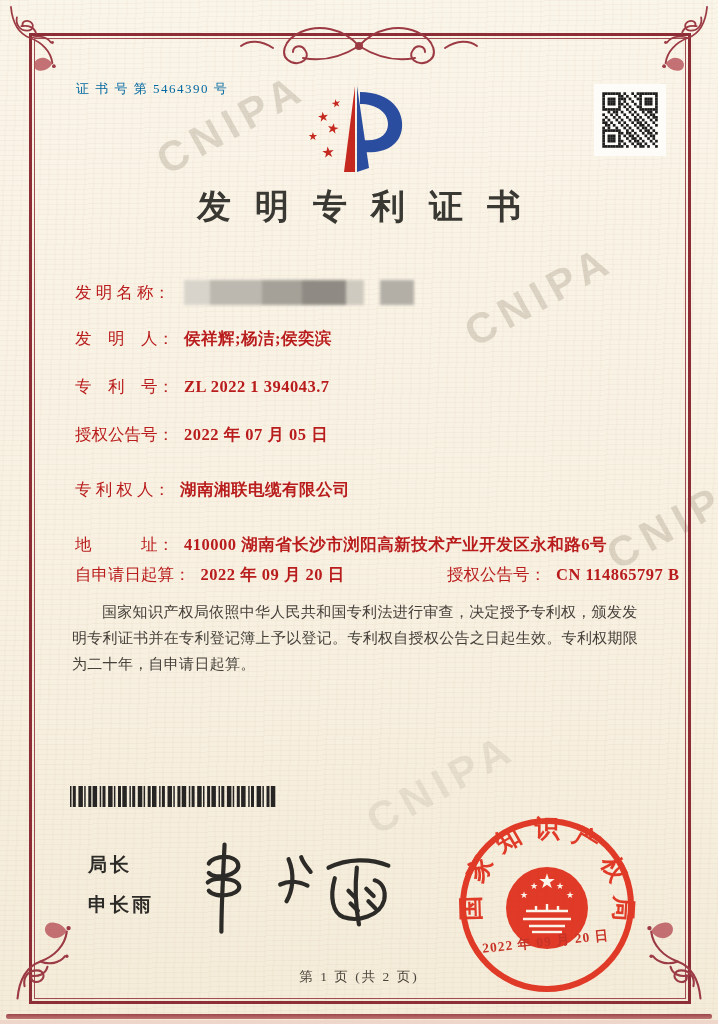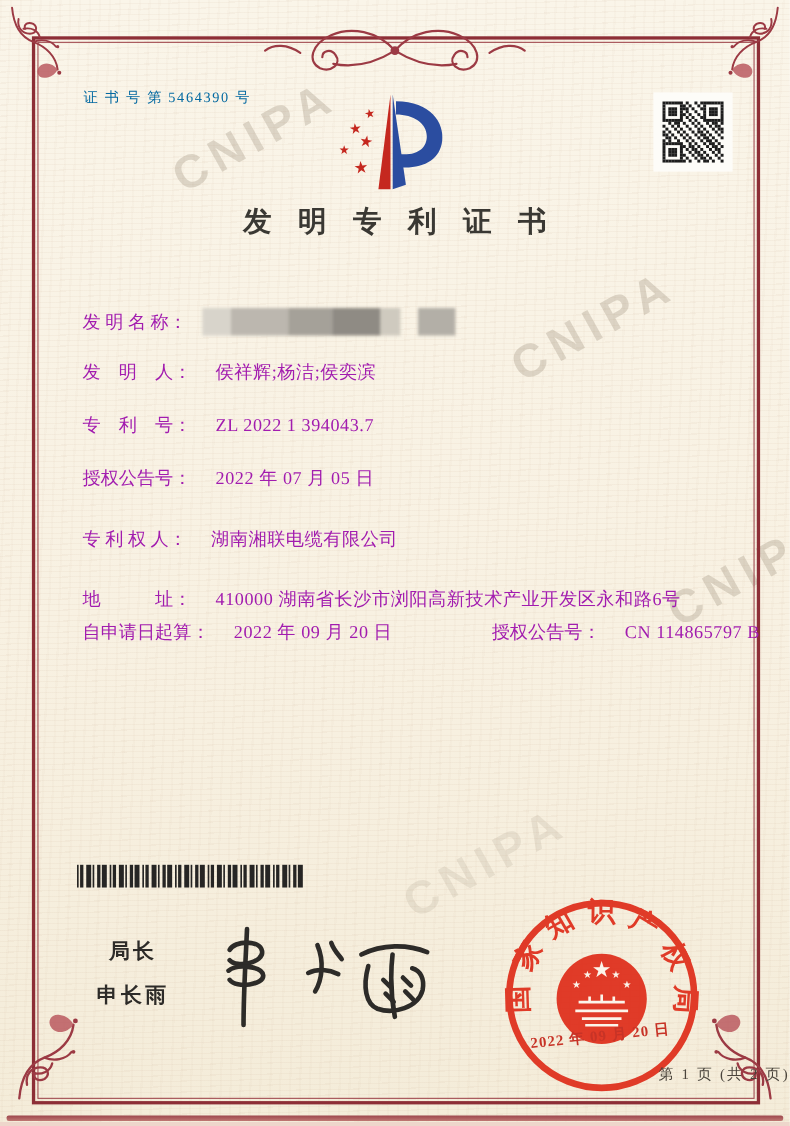--- a/index.html
+++ b/index.html
@@ -21,45 +21,45 @@
 
   .bottom-band{position:absolute;left:6px;right:6px;bottom:5px;height:5px;
        background:linear-gradient(180deg,#93333c,#b96a67);border-radius:2px;opacity:.9;}
   .bottom-fade{position:absolute;left:0;right:0;bottom:0;height:4px;background:#eed6cb;}
 
   .cert-number{position:absolute;left:76px;top:80px;font-size:13px;letter-spacing:1.5px;color:#0369a1;}
 
   .logo{position:absolute;left:298px;top:82px;}
   .qr{position:absolute;left:594px;top:84px;background:#fdfcf8;padding:3px;}
 
-  .title{position:absolute;left:0;right:0;top:184px;text-align:center;font-size:26px;font-weight:bold;
+  .title{position:absolute;left:0;right:0;top:184px;text-align:center;font-size:34px;font-weight:bold;
        color:#3a3833;letter-spacing:24px;padding-left:24px;}
 
-  .row{position:absolute;left:75px;right:40px;font-size:16.5px;color:#a21caf;white-space:nowrap;}
+  .row{position:absolute;left:75px;right:40px;font-size:16.5px;color:#b91c1c;white-space:nowrap;}
   .row .lbl{display:inline-block;}
-  .row .val{margin-left:22px;letter-spacing:.5px;}
+  .row .val{margin-left:10px;letter-spacing:.5px;font-weight:bold;}
   .redact{display:inline-flex;height:25px;vertical-align:-7px;margin-left:14px;filter:blur(1.6px);}
   .redact span{display:inline-block;height:100%;}
 
   .grant-col2{position:absolute;left:372px;top:0;}
 
   .body-text{position:absolute;left:72px;top:600px;width:580px;font-size:15px;line-height:1.72;color:#45403a;}
   .body-text p{margin:0 0 7px 0;text-indent:2em;letter-spacing:.3px;}
 
   .barcode{position:absolute;left:70px;top:786px;}
 
   .officer{position:absolute;left:88px;top:852px;font-family:"Liberation Sans","DejaVu Sans",sans-serif;
        font-weight:bold;color:#2d2b28;font-size:19px;letter-spacing:3px;}
-  .officer div{margin-bottom:14px;text-align:center;}
+  .officer div{margin-bottom:14px;}
 
   .signature{position:absolute;left:192px;top:832px;}
 
   .seal{position:absolute;left:452px;top:810px;opacity:.94;}
 
-  .footer{position:absolute;left:0;right:0;top:968px;text-align:right;font-size:13.5px;color:#4a443c;letter-spacing:2px;}
+  .footer{position:absolute;left:0;right:0;top:968px;text-align:center;font-size:13.5px;color:#4a443c;letter-spacing:2px;}
 
   .orn{position:absolute;pointer-events:none;}
 </style>
 </head>
 <body>
 
 <div class="texture"></div>
 <div class="texture2"></div>
 
 <div class="watermark" style="left:150px;top:100px;">CNIPA</div>
@@ -392,20 +392,21 @@
   <span class="lbl">地　　　址：</span><span class="val">410000 湖南省长沙市浏阳高新技术产业开发区永和路6号</span>
 </div>
 <div class="row" style="top:564px;">
   <span class="lbl">自申请日起算：</span><span class="val">2022 年 09 月 20 日</span>
   <span class="grant-col2">
     <span class="lbl">授权公告号：</span><span class="val">CN 114865797 B</span>
   </span>
 </div>
 
 <div class="body-text">
+  <p>国家知识产权局依照中华人民共和国专利法进行审查，决定授予专利权，颁发发明专利证书并在专利登记簿上予以登记。专利权自授权公告之日起生效。专利权期限为二十年，自申请日起算。</p>
 </div>
 
 <svg class="barcode" id="barcode-svg" width="214" height="21">
     <rect x="0" y="0" width="1.5" height="21" fill="#262524"></rect>
     <rect x="2.8" y="0" width="3" height="21" fill="#262524"></rect>
     <rect x="8.399999999999999" y="0" width="4.5" height="21" fill="#262524"></rect>
     <rect x="14.2" y="0" width="1.5" height="21" fill="#262524"></rect>
     <rect x="18.299999999999997" y="0" width="3" height="21" fill="#262524"></rect>
     <rect x="22.599999999999998" y="0" width="4.5" height="21" fill="#262524"></rect>
     <rect x="29.699999999999996" y="0" width="1.5" height="21" fill="#262524"></rect>

